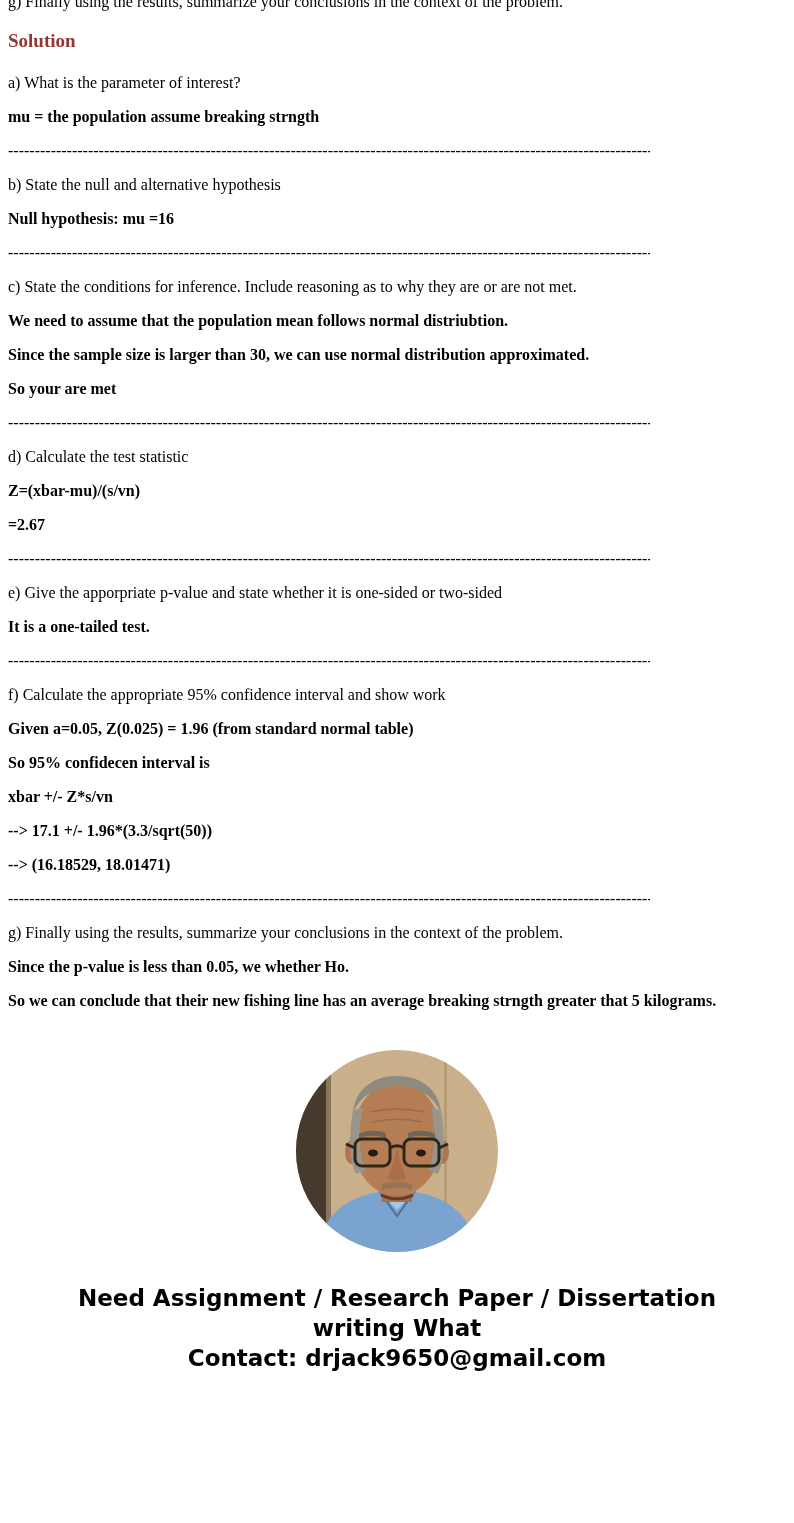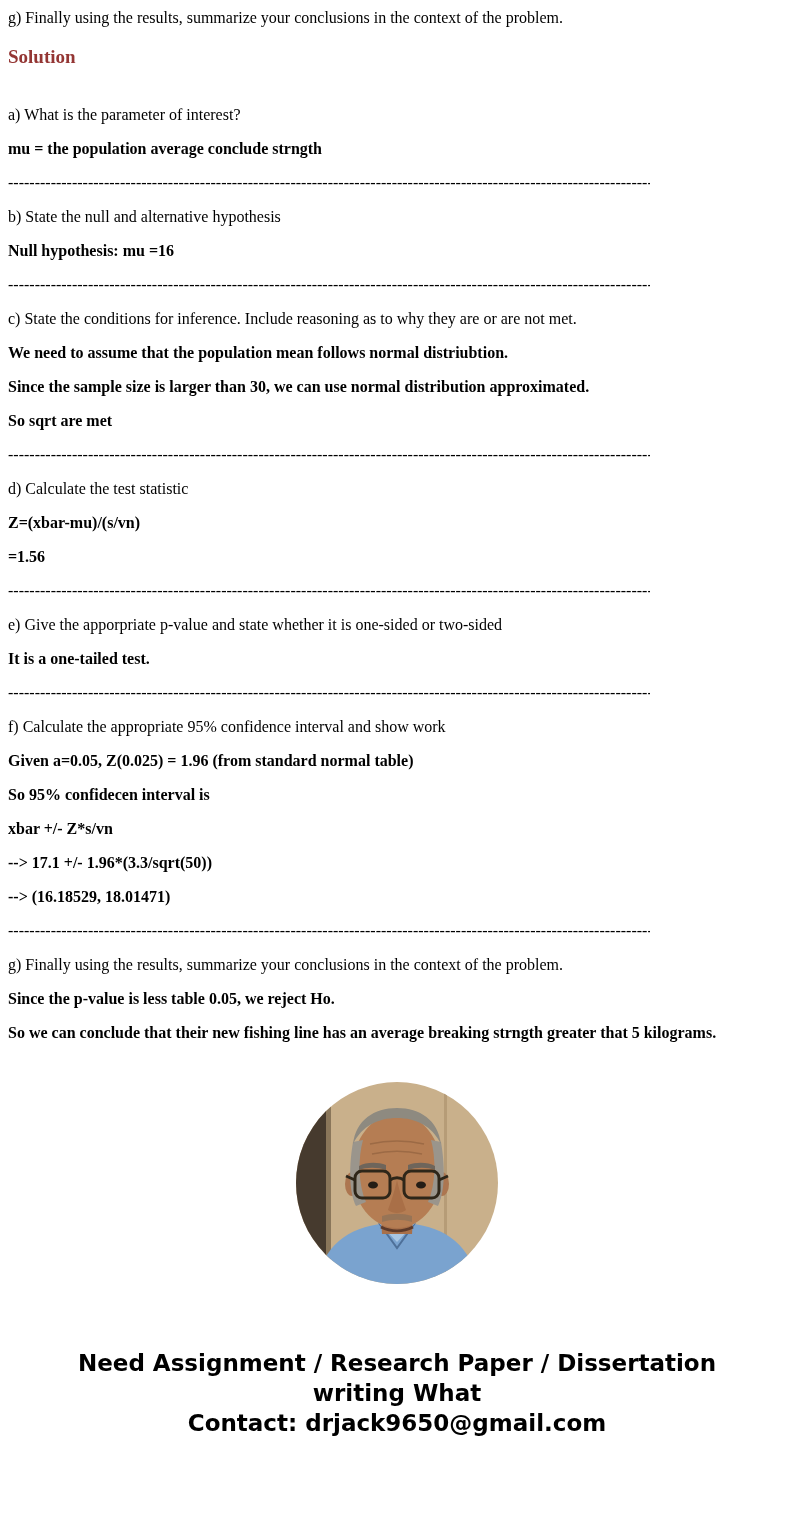--- a/index.html
+++ b/index.html
@@ -6,95 +6,95 @@
   html, body { margin: 0; padding: 0; }
   body {
     width: 794px;
     height: 1523px;
     background: #ffffff;
     color: #000000;
     font-family: "Liberation Serif", serif;
     font-size: 16px;
     overflow: hidden;
   }
-  .doc { padding: 17px 8px 0 8px; }
+  .doc { padding: 1px 8px 0 8px; }
   .doc p { margin: 0 0 15px 0; line-height: 19px; }
   p.clipped { margin-top: -9px; }
   .heading {
     font-family: "Liberation Serif", serif;
     color: #943634;
     font-size: 19px;
     line-height: 24px;
     font-weight: 700;
-    margin: 18px 0 36px 0;
+    margin: 18px 0 20px 0;
   }
   .q { font-weight: 400; }
   .a { font-weight: 700; }
   .sep {
     white-space: nowrap;
     overflow: hidden;
     max-width: 642px;
   }
   .photo {
     width: 202px;
     height: 202px;
     margin: 40px auto 0 auto;
   }
   .footer {
-    margin-top: 64px;
+    margin-top: 31px;
     text-align: center;
     font-family: "DejaVu Sans", sans-serif;
     font-weight: 700;
     font-size: 23px;
     line-height: 30px;
     color: #000000;
   }
 </style>
 </head>
 <body>
 
 <div class="doc">
 
   <p class="q clipped">g) Finally using the results, summarize your conclusions in the context of the problem.</p>
 
   <h2 class="heading">Solution</h2>
 
   <p class="q">a) What is the parameter of interest?</p>
-  <p class="a">mu = the population average conclude strngth</p>
+  <p class="a">mu = the population assume breaking strngth</p>
   <p class="sep">----------------------------------------------------------------------------------------------------------------------------------</p>
 
   <p class="q">b) State the null and alternative hypothesis</p>
   <p class="a">Null hypothesis: mu =16</p>
   <p class="sep">----------------------------------------------------------------------------------------------------------------------------------</p>
 
   <p class="q">c) State the conditions for inference. Include reasoning as to why they are or are not met.</p>
   <p class="a">We need to assume that the population mean follows normal distriubtion.</p>
   <p class="a">Since the sample size is larger than 30, we can use normal distribution approximated.</p>
-  <p class="a">So sqrt are met</p>
+  <p class="a">So your are met</p>
   <p class="sep">----------------------------------------------------------------------------------------------------------------------------------</p>
 
   <p class="q">d) Calculate the test statistic</p>
   <p class="a">Z=(xbar-mu)/(s/vn)</p>
-  <p class="a">=1.56</p>
+  <p class="a">=2.67</p>
   <p class="sep">----------------------------------------------------------------------------------------------------------------------------------</p>
 
   <p class="q">e) Give the apporpriate p-value and state whether it is one-sided or two-sided</p>
   <p class="a">It is a one-tailed test.</p>
   <p class="sep">----------------------------------------------------------------------------------------------------------------------------------</p>
 
   <p class="q">f) Calculate the appropriate 95% confidence interval and show work</p>
   <p class="a">Given a=0.05, Z(0.025) = 1.96 (from standard normal table)</p>
   <p class="a">So 95% confidecen interval is</p>
   <p class="a">xbar +/- Z*s/vn</p>
   <p class="a">--&gt; 17.1 +/- 1.96*(3.3/sqrt(50))</p>
   <p class="a">--&gt; (16.18529, 18.01471)</p>
   <p class="sep">----------------------------------------------------------------------------------------------------------------------------------</p>
 
   <p class="q">g) Finally using the results, summarize your conclusions in the context of the problem.</p>
-  <p class="a">Since the p-value is less table 0.05, we reject Ho.</p>
+  <p class="a">Since the p-value is less than 0.05, we whether Ho.</p>
   <p class="a">So we can conclude that their new fishing line has an average breaking strngth greater that 5 kilograms.</p>
 
   <div class="photo">
     <svg width="202" height="202" viewBox="0 0 202 202" xmlns="http://www.w3.org/2000/svg">
       <defs>
         <clipPath id="pc">
             <circle cx="101" cy="101" r="101"></circle>
           </clipPath>
       </defs>
       <circle cx="101" cy="101" r="101" fill="#c9b08b"></circle>

